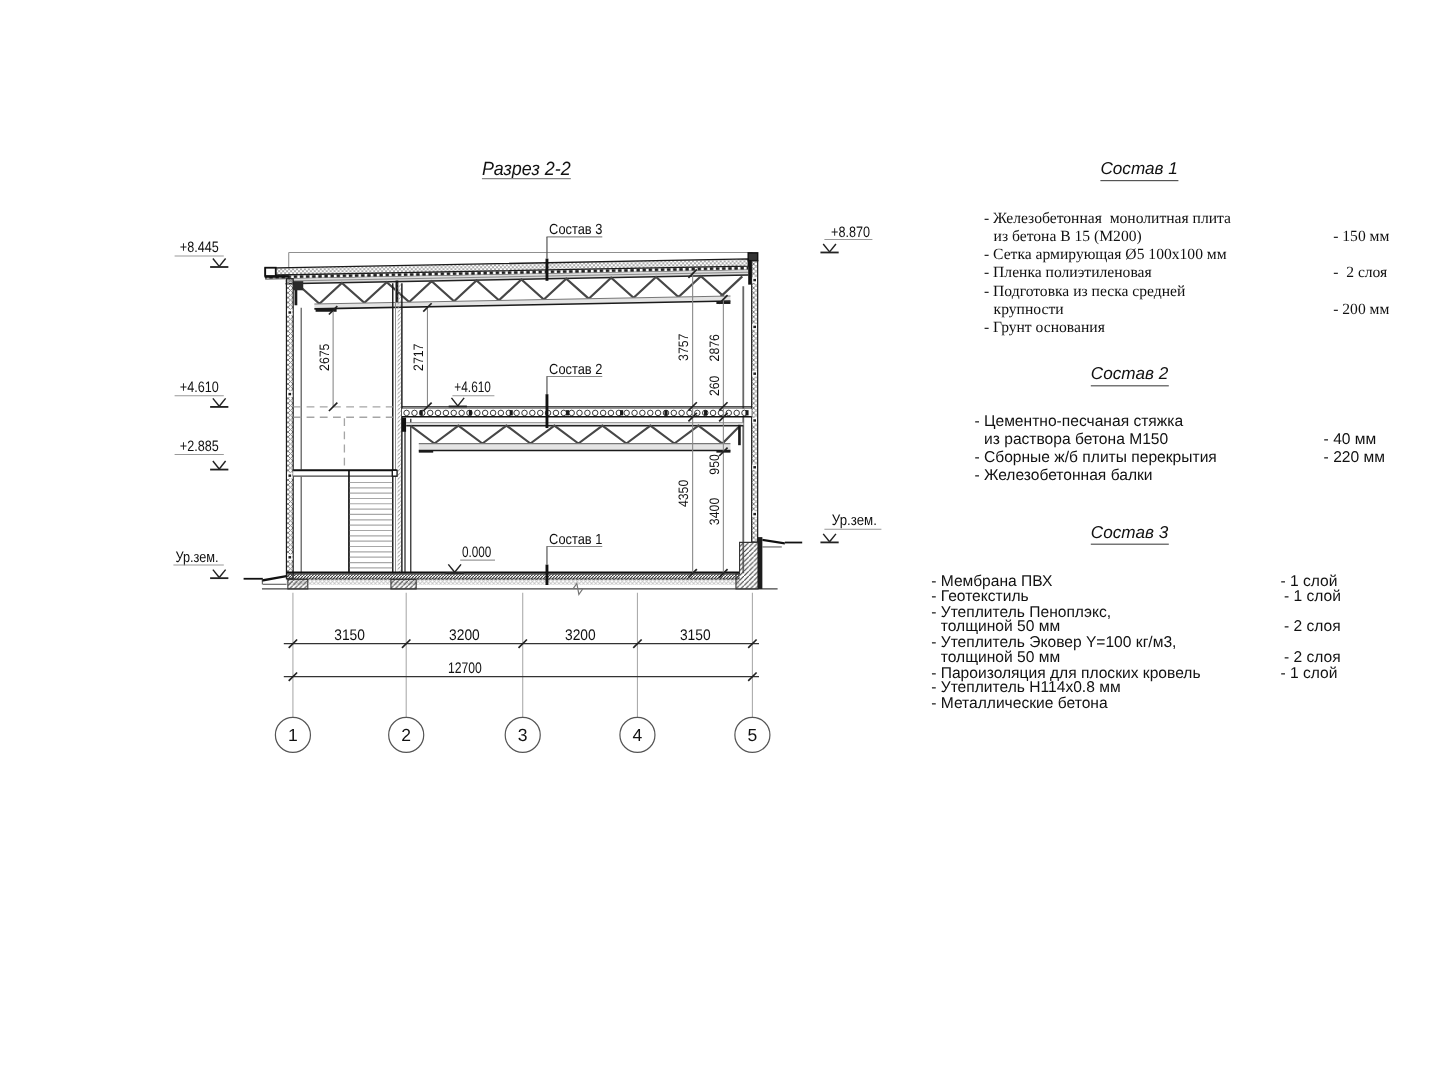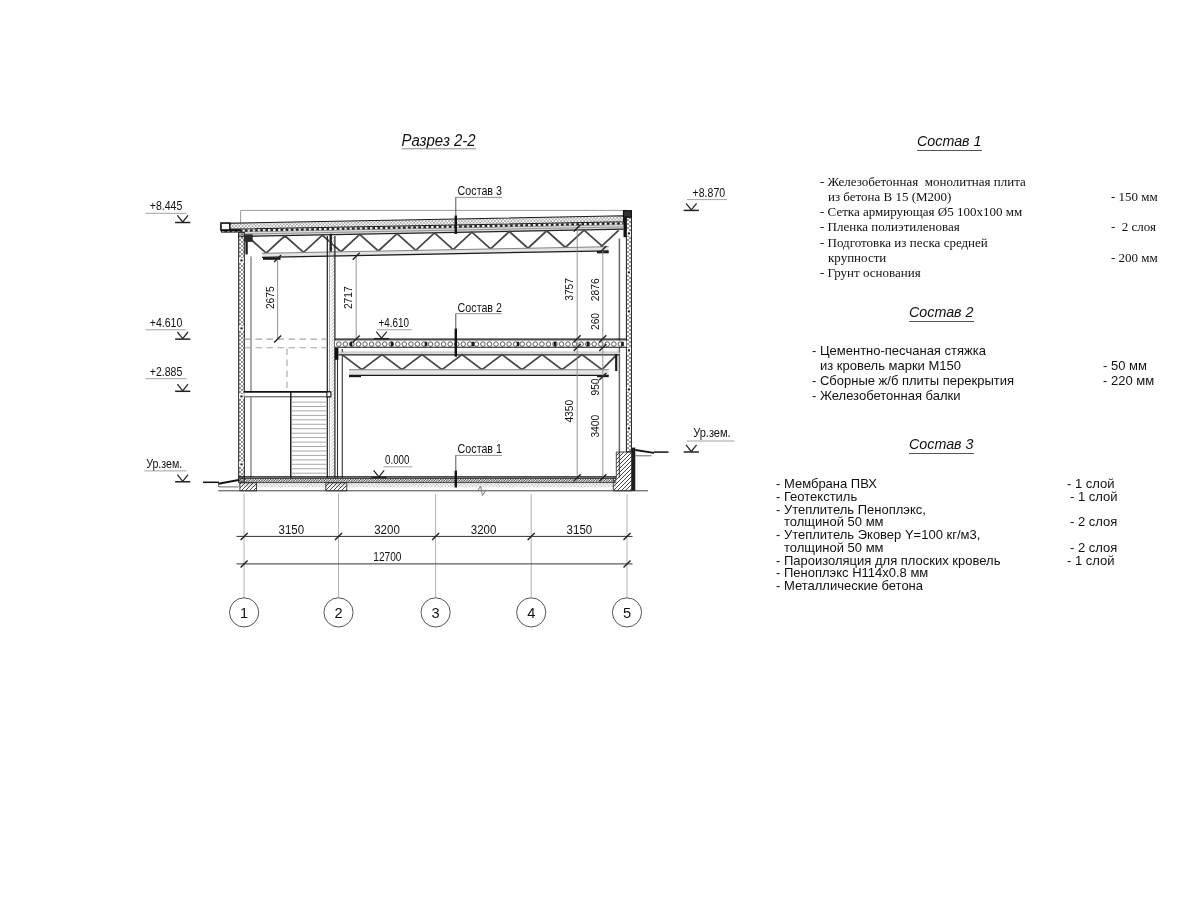--- a/index.html
+++ b/index.html
@@ -391,32 +391,32 @@
 <div class="ln">- Пленка полиэтиленовая<span class="v">-&nbsp; 2 слоя</span></div>
 <div class="ln">- Подготовка из песка средней</div>
 <div class="ln"><span class="ind">крупности</span><span class="v">- 200 мм</span></div>
 <div class="ln">- Грунт основания</div>
 </div>
 
 <div class="ttl" style="left:909px;top:304px;">Состав 2</div>
 
 <div class="blk" style="left:812px;top:344px;width:400px;line-height:14.85px;">
 <div class="ln">- Цементно-песчаная стяжка</div>
-<div class="ln"><span class="ind">из кровель марки М150</span><span class="v">- 50 мм</span></div>
+<div class="ln"><span class="ind">из раствора бетона М150</span><span class="v">- 40 мм</span></div>
 <div class="ln">- Сборные ж/б плиты перекрытия<span class="v">- 220 мм</span></div>
 <div class="ln">- Железобетонная балки</div>
 </div>
 
 <div class="ttl" style="left:909px;top:436px;">Состав 3</div>
 
 <div class="blk" style="left:776px;top:478px;width:400px;line-height:12.75px;">
 <div class="ln">- Мембрана ПВХ<span class="v">- 1 слой</span></div>
 <div class="ln">- Геотекстиль<span class="v" style="left:246px">- 1 слой</span></div>
 <div class="ln">- Утеплитель Пеноплэкс,</div>
 <div class="ln"><span class="ind">толщиной 50 мм</span><span class="v" style="left:246px">- 2 слоя</span></div>
 <div class="ln">- Утеплитель Эковер Y=100 кг/м3,</div>
 <div class="ln"><span class="ind">толщиной 50 мм</span><span class="v" style="left:246px">- 2 слоя</span></div>
 <div class="ln">- Пароизоляция для плоских кровель<span class="v">- 1 слой</span></div>
-<div class="ln">- Пеноплэкс Н114х0.8 мм</div>
+<div class="ln">- Утеплитель Н114х0.8 мм</div>
 <div class="ln">- Металлические бетона</div>
 </div>
 
 </div>
 
 </body></html>

